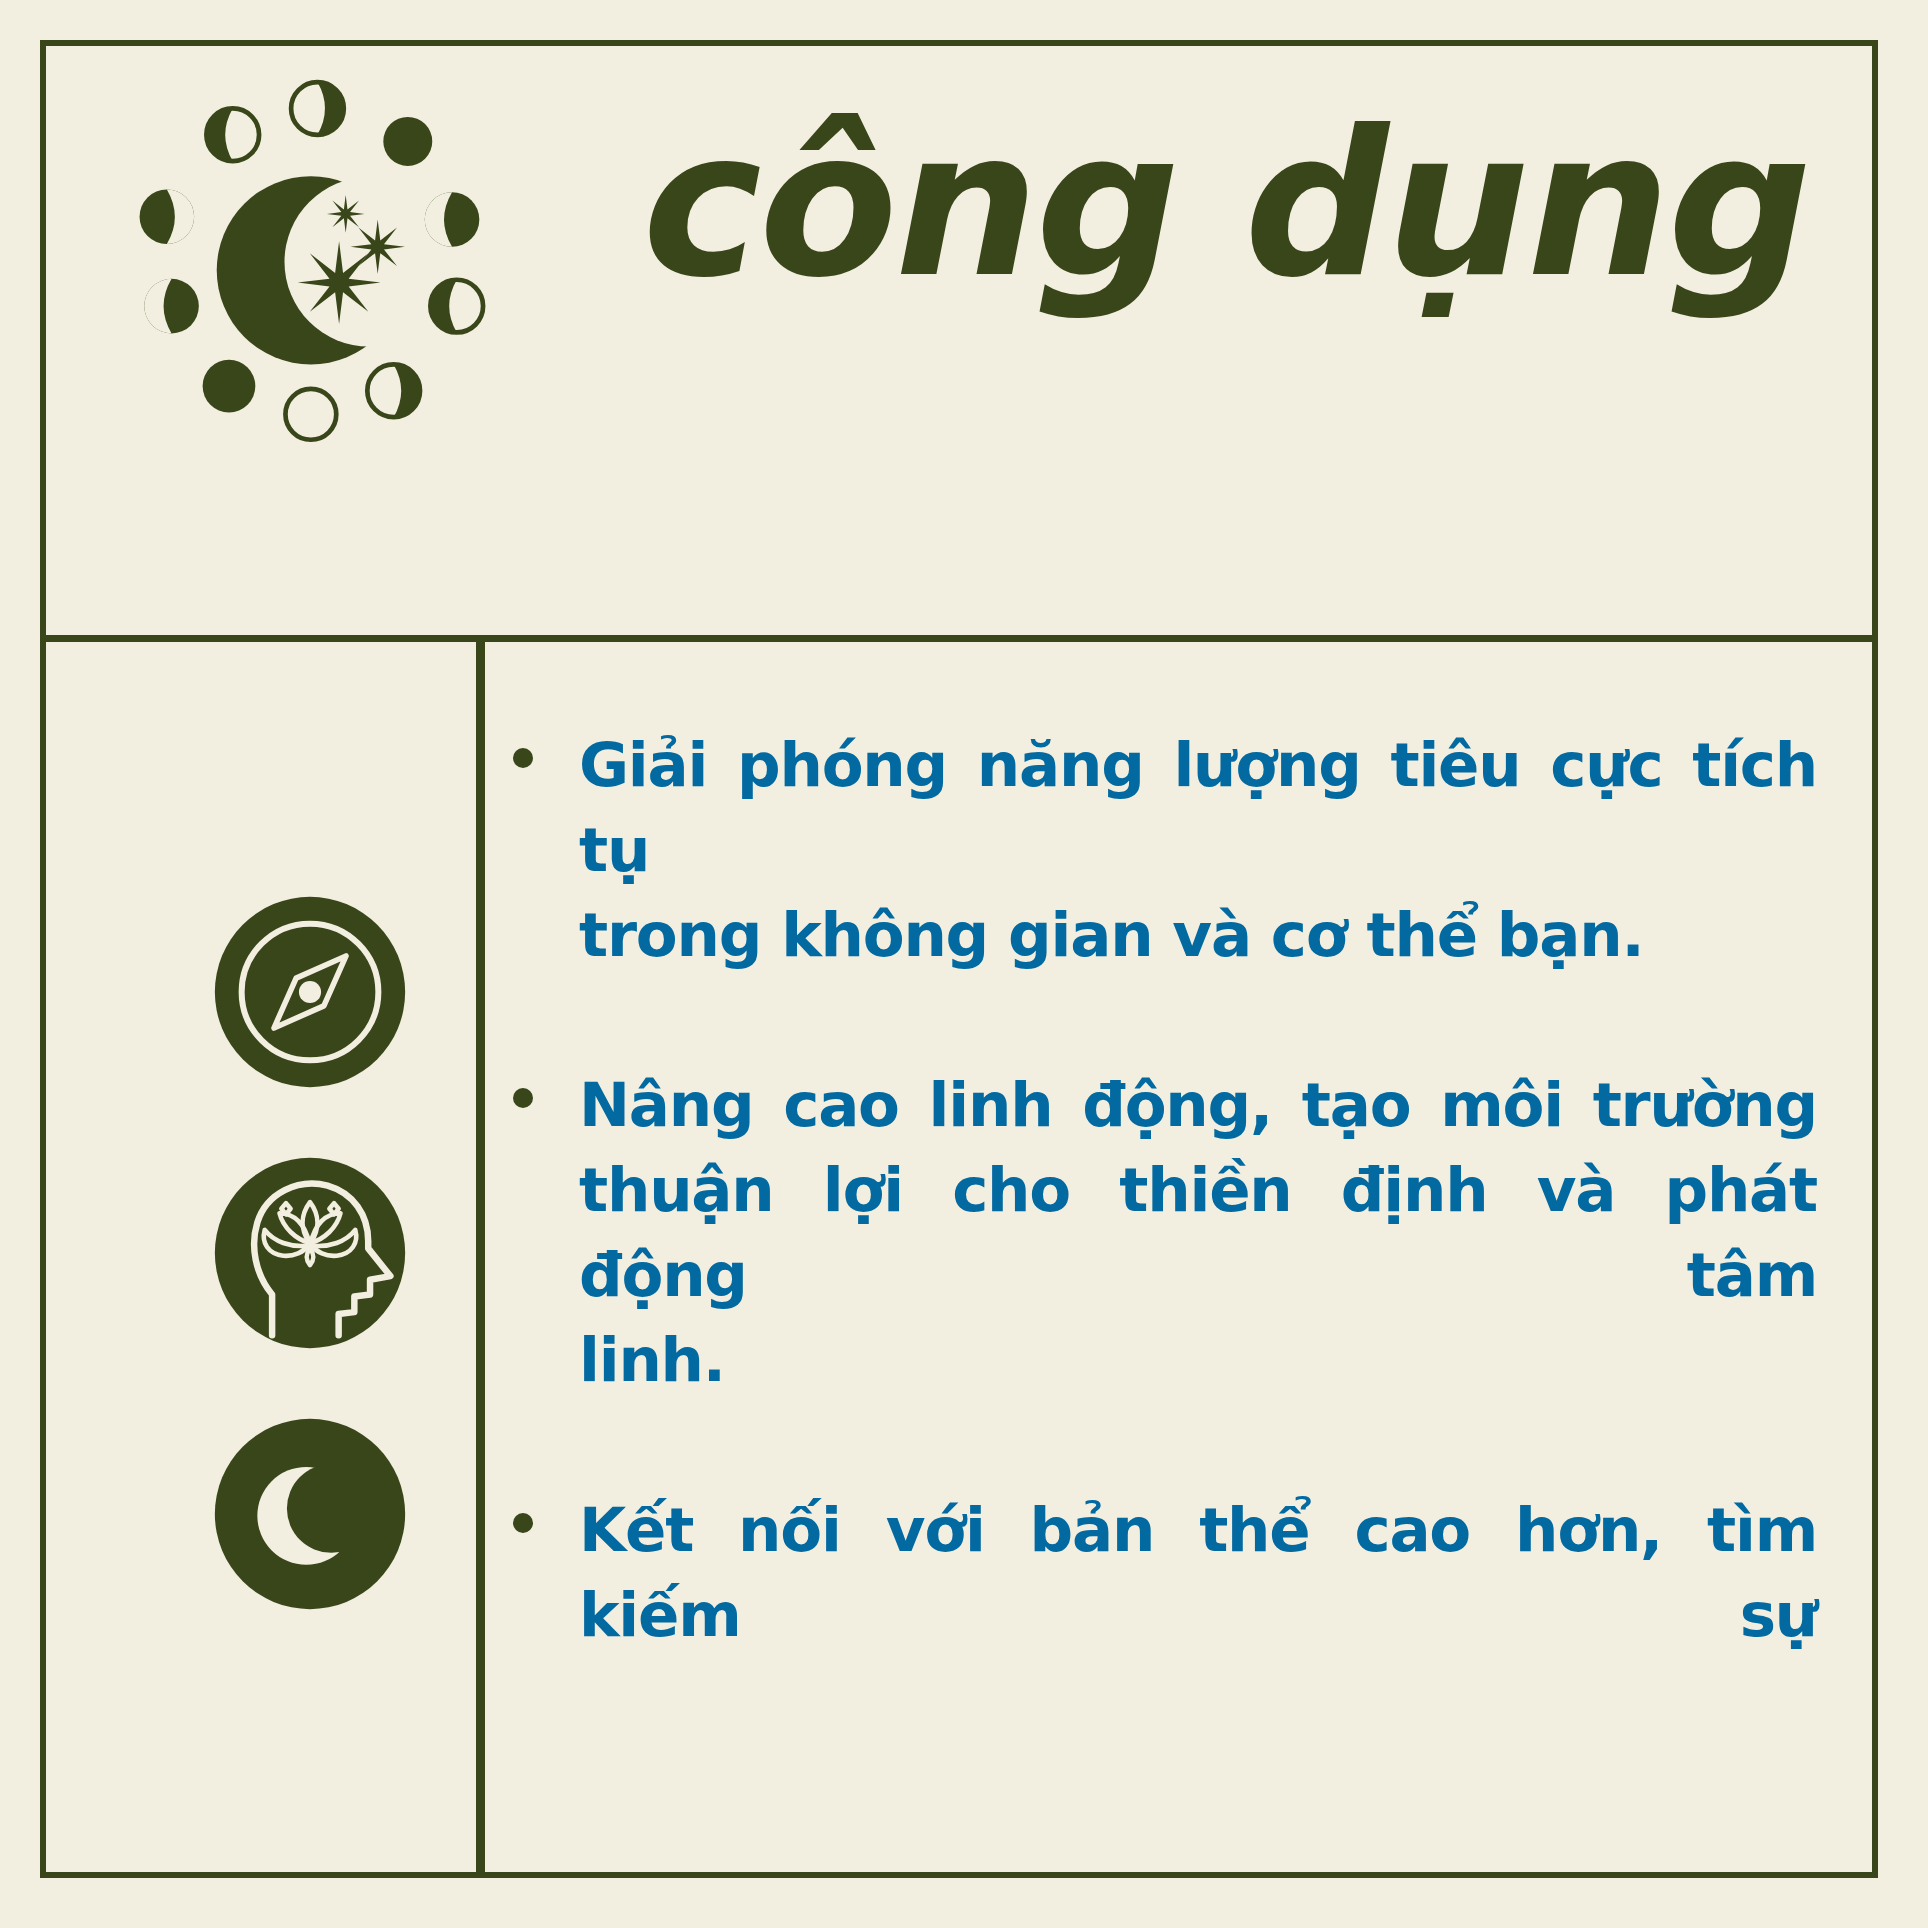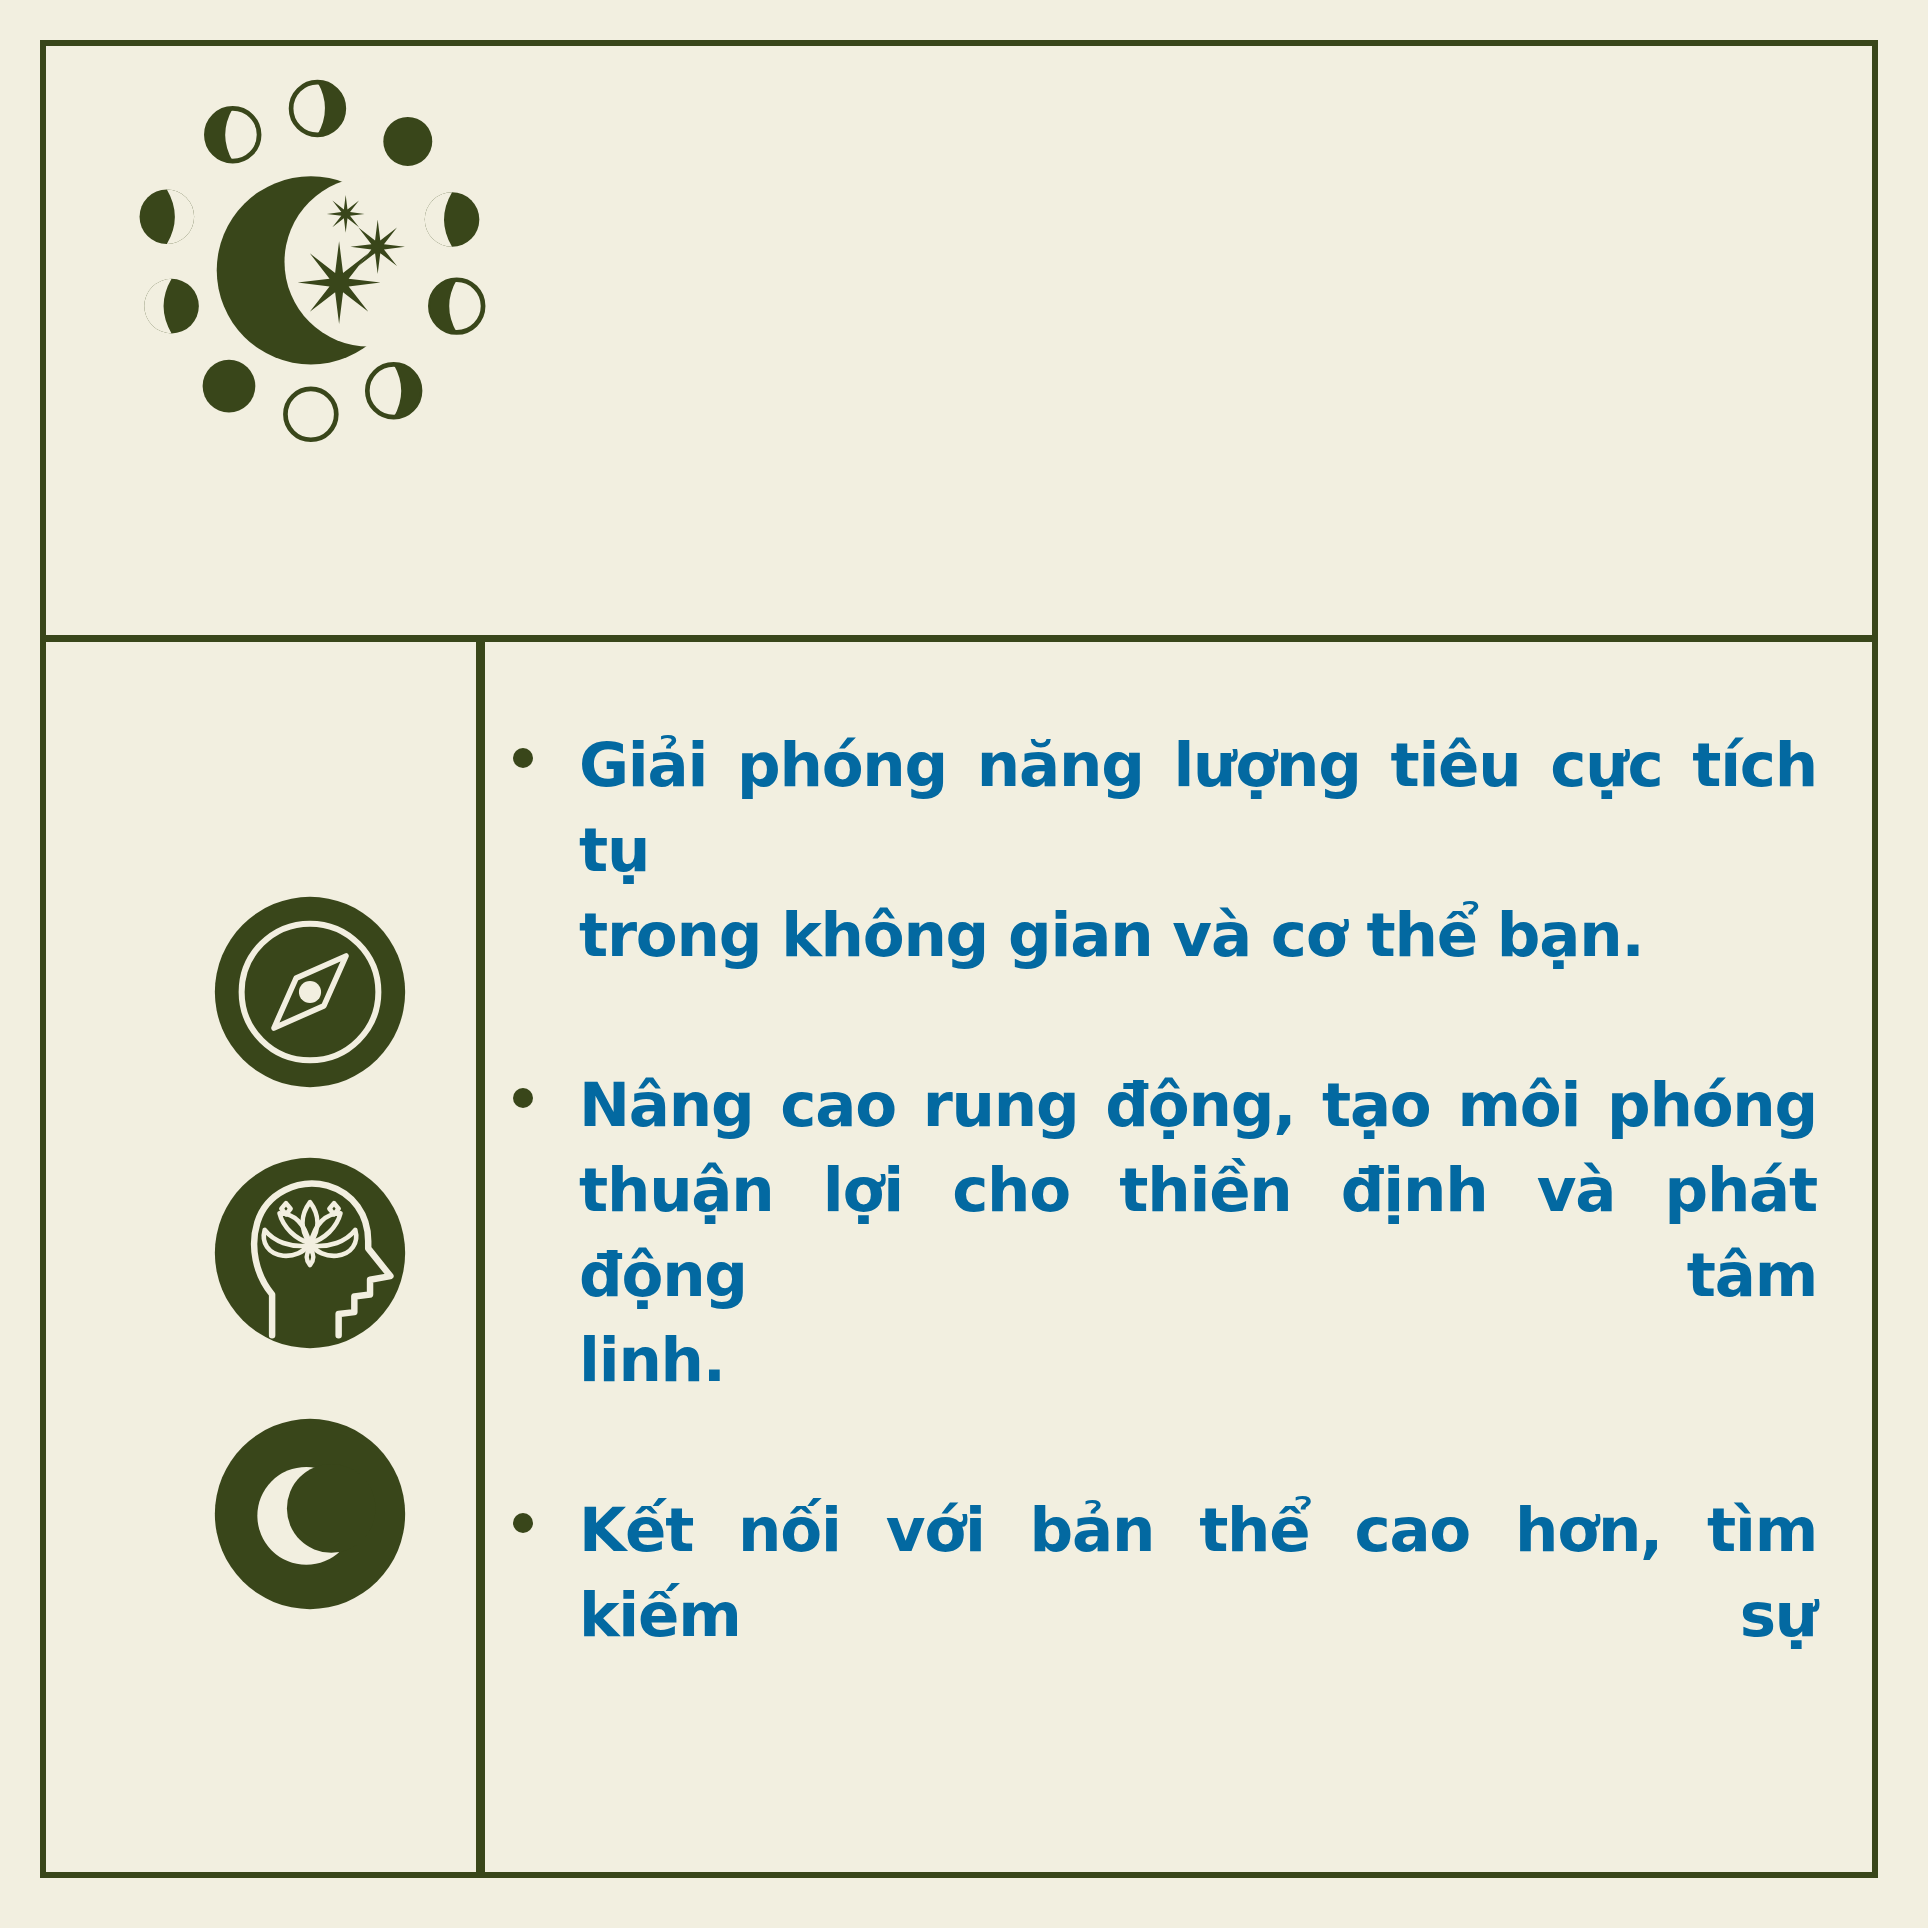--- a/index.html
+++ b/index.html
@@ -89,20 +89,21 @@
   </g>
 
   <g fill="#39461a">
     <path transform="translate(367,227) scale(20)" d="M0,-1 L0.0957,-0.231 L0.707,-0.707 L0.231,-0.0957 L1,0 L0.231,0.0957 L0.707,0.707 L0.0957,0.231 L0,1 L-0.0957,0.231 L-0.707,0.707 L-0.231,0.0957 L-1,0 L-0.231,-0.0957 L-0.707,-0.707 L-0.0957,-0.231 Z"></path>
     <path transform="translate(401,262) scale(29)" d="M0,-1 L0.0957,-0.231 L0.707,-0.707 L0.231,-0.0957 L1,0 L0.231,0.0957 L0.707,0.707 L0.0957,0.231 L0,1 L-0.0957,0.231 L-0.707,0.707 L-0.231,0.0957 L-1,0 L-0.231,-0.0957 L-0.707,-0.707 L-0.0957,-0.231 Z"></path>
     <path transform="translate(360,300) scale(44)" d="M0,-1 L0.0957,-0.231 L0.707,-0.707 L0.231,-0.0957 L1,0 L0.231,0.0957 L0.707,0.707 L0.0957,0.231 L0,1 L-0.0957,0.231 L-0.707,0.707 L-0.231,0.0957 L-1,0 L-0.231,-0.0957 L-0.707,-0.707 L-0.0957,-0.231 Z"></path>
   </g>
 </svg>
 
 <div class="title">
+  <div>công dụng</div>
 </div>
 
 <div class="badges">
 
   <svg class="badge" viewBox="0 0 210 210" xmlns="http://www.w3.org/2000/svg">
     <circle cx="105" cy="105" r="103" fill="#39461a"></circle>
     <circle cx="105" cy="105" r="74" fill="none" stroke="#f2efe0" stroke-width="6.5"></circle>
     <polygon points="144,66 120,120 66,144 90,90" fill="#39461a" stroke="#f2efe0" stroke-width="6" stroke-linejoin="round"></polygon>
     <circle cx="105" cy="105" r="12" fill="#f2efe0"></circle>
   </svg>
@@ -129,21 +130,21 @@
   </svg>
 
 </div>
 
 <ul class="benefits">
   <li class="benefit">
     <div class="bline">Giải phóng năng lượng tiêu cực tích tụ</div>
     <div class="bline last">trong không gian và cơ thể bạn.</div>
   </li>
   <li class="benefit">
-    <div class="bline">Nâng cao rung động, tạo môi phóng</div>
+    <div class="bline">Nâng cao linh động, tạo môi trường</div>
     <div class="bline">thuận lợi cho thiền định và phát động tâm</div>
     <div class="bline last">linh.</div>
   </li>
   <li class="benefit">
     <div class="bline">Kết nối với bản thể cao hơn, tìm kiếm sự</div>
 
   </li>
 </ul>
 
 

